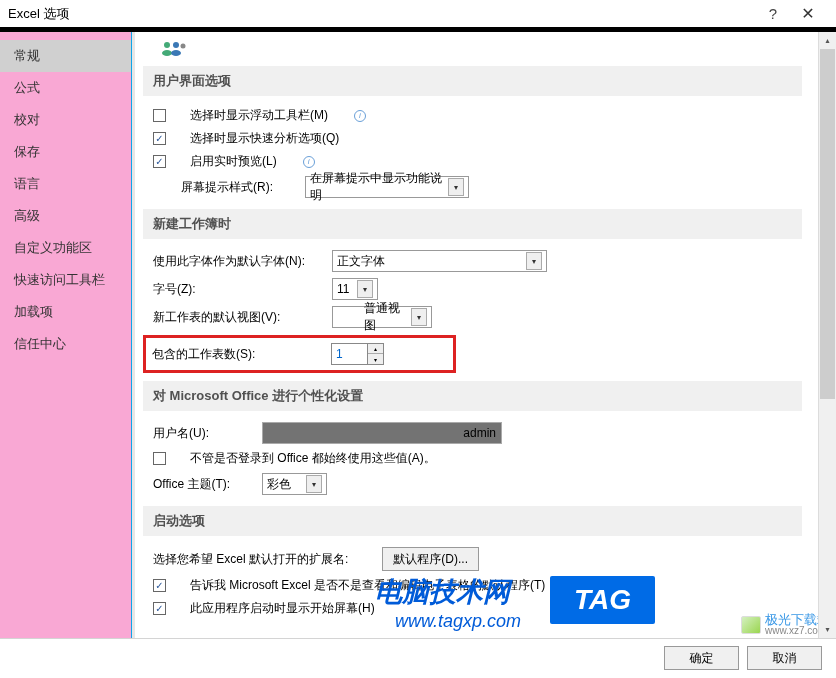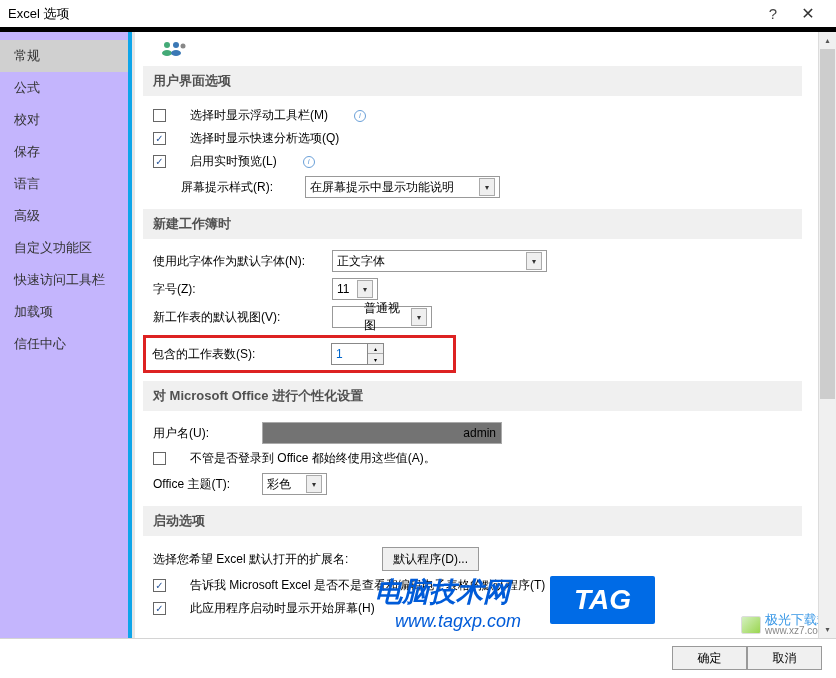--- a/index.html
+++ b/index.html
@@ -2,21 +2,21 @@
 <html><head>
   <meta charset="utf-8">
   <style>
     * { box-sizing: border-box; margin: 0; padding: 0; }
     body { font-family: "Microsoft YaHei", "Segoe UI", sans-serif; font-size: 12px; background: #fff; width: 836px; height: 678px; overflow: hidden; }
     .titlebar { height: 32px; border-bottom: 5px solid #000000; display: flex; align-items: center; padding: 0 8px; background: #fff; }
     .titlebar-title { flex: 1; font-size: 13px; color: #000; }
     .titlebar-help { width: 30px; text-align: center; font-size: 15px; color: #444; cursor: pointer; }
     .titlebar-close { width: 40px; text-align: center; font-size: 16px; color: #333; cursor: pointer; }
     .main-area { display: flex; height: 607px; border-bottom: 1px solid #d4d4d4; }
-    .sidebar { width: 132px; background: #c4b5fd; border-right: 4px solid #0ea5e9; padding-top: 8px; }
+    .sidebar { width: 132px; background: #f9a8d4; border-right: 1px solid #0ea5e9; padding-top: 8px; }
     .sidebar-item { padding: 7px 14px; font-size: 13px; color: #333; cursor: pointer; }
     .sidebar-item.selected { background: #d0d0d0; }
     .content { flex: 1; background: #fff; overflow-y: auto; padding: 8px 16px 8px 8px; position: relative; }
     .divider-v { width: 3px; background: #e6e6e6; }
     .icon-row { height: 18px; margin-bottom: 8px; padding-left: 18px;}
     .people-icon { width: 26px; height: 16px; }
     .section-header { background: #f0f0f0; padding: 6px 10px; font-size: 13px; font-weight: bold; color: #515151; margin: 8px 0; }
     .option-row { display: flex; align-items: center; padding: 3px 0 3px 10px; gap: 24px; }
     .checkbox { width: 13px; height: 13px; border: 1px solid #666; background: #fff; display: inline-flex; align-items: center; justify-content: center; font-size: 10px; color: #2b579a; cursor: pointer; }
     .checkbox.checked::after { content: "✓"; }
@@ -27,21 +27,21 @@
     .label-col2 { display: inline-block; min-width: 85px; }
     .select-box { border: 1px solid #999; background: #fff; height: 22px; display: inline-flex; align-items: center; padding: 0 4px; gap: 4px; cursor: pointer; }
     .select-arrow { width: 16px; height: 18px; border: 1px solid #aaa; background: #efefef; display: inline-flex; align-items: center; justify-content: center; font-size: 8px; color: #333; }
     .input-box { border: 1px solid #aaa; background: #737373; height: 22px; padding: 0 5px; display: inline-flex; align-items: center; justify-content: flex-end; }
     .spinner { display: inline-flex; border: 1px solid #888; height: 22px; }
     .spinner-input { width: 35px; padding: 0 4px; border: none; display: flex; align-items: center; color: #0066cc; }
     .spinner-btns { display: flex; flex-direction: column; border-left: 1px solid #888; }
     .spinner-btn { width: 15px; height: 10px; background: #efefef; font-size: 6px; display: flex; align-items: center; justify-content: center; cursor: pointer; border-bottom: 1px solid #aaa;}
     .spinner-btn:last-child { border-bottom: none; }
     .redbox { border: 3px solid #d22; padding: 2px 4px; margin: 4px 0; width: 313px; }
-    .button-bar { height: 38px; display: flex; justify-content: flex-end; align-items: center; padding-right: 14px; gap: 0; }
+    .button-bar { height: 38px; display: flex; justify-content: flex-end; align-items: center; padding-right: 14px; gap: 8px; }
     .btn { min-width: 75px; height: 24px; border: 1px solid #999; background: #f0f0f0; display: flex; align-items: center; justify-content: center; cursor: pointer; font-size: 12px;}
     .btn-default-programs { min-width: auto; padding: 0 10px; }
     .watermark1 { position: absolute; bottom: 28px; left: 240px; font-size: 27px; font-weight: bold; font-style: italic; color: #005bd8; font-family: "SimSun", serif; pointer-events: none; }
     .watermark1-sub { position: absolute; bottom: 6px; left: 260px; font-size: 18px; color: #005bd8; font-style: italic; pointer-events: none; }
     .watermark-tag { position: absolute; bottom: 14px; left: 415px; width: 105px; height: 48px; background: #006be6; color: #fff; display: flex; align-items: center; justify-content: center; font-size: 28px; font-weight: bold; font-style: italic; border-radius: 2px; pointer-events: none;}
     .watermark-jg { position: absolute; bottom: 2px; right: 6px; font-size: 12px; color: #3a98e6; pointer-events: none; display: flex; align-items: center; gap: 4px;}
     .jg-logo { width: 20px; height: 18px; border: 1px solid #ddd; border-radius: 2px; display:inline-block; background: linear-gradient(135deg,#d4f0c0,#9ad64f);}
     .scrollbar { position: absolute; right: 0; top: 0; width: 18px; height: 100%; background: #f0f0f0; border-left: 1px solid #dcdcdc;}
     .scroll-thumb { position: absolute; top: 17px; left: 1px; width: 15px; height: 350px; background: #cdcdcd; }
     .scroll-arr { position: absolute; left: 0; width: 17px; height: 17px; display:flex; align-items:center; justify-content:center; font-size: 8px; color:#555; background:#f0f0f0;}
@@ -93,21 +93,21 @@
       <span class="checkbox checked"></span>
       <span>选择时显示快速分析选项(Q)</span>
     </div>
     <div class="option-row">
       <span class="checkbox checked"></span>
       <span>启用实时预览(L)</span>
       <span class="info-icon"></span>
     </div>
     <div class="option-row indent">
       <span style="margin-right:8px;">屏幕提示样式(R):</span>
-      <span class="select-box" style="width:195px;">
+      <span class="select-box" style="width:164px;">
         <span style="flex:1;">在屏幕提示中显示功能说明</span>
         <span class="select-arrow">▾</span>
       </span>
     </div>
 
     <div class="section-header">新建工作簿时</div>
     <div class="option-row">
       <span class="label-col">使用此字体作为默认字体(N):</span>
       <span class="select-box" style="width:215px;">
         <span style="flex:1;">正文字体</span>

